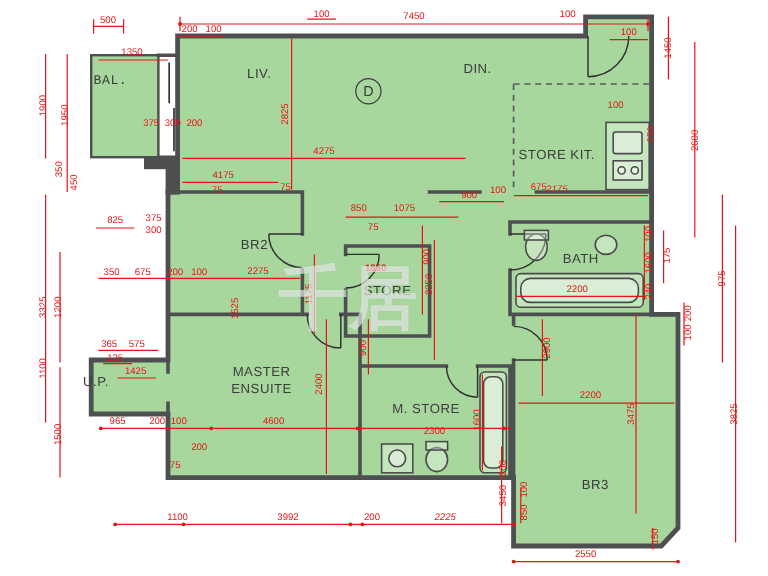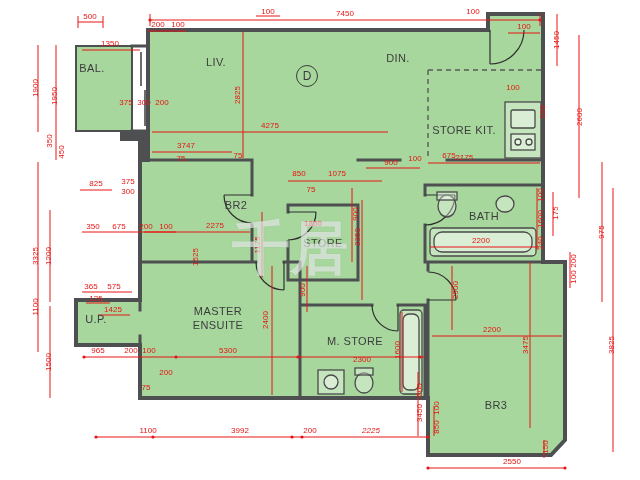--- a/index.html
+++ b/index.html
@@ -113,30 +113,30 @@
         <circle class="dimdot" cx="428" cy="468" r="1.6"></circle>
       <circle class="dimdot" cx="565" cy="468" r="1.6"></circle>
         <circle class="dimdot" cx="84" cy="357" r="1.6"></circle>
       <circle class="dimdot" cx="176" cy="357" r="1.6"></circle>
         <circle class="dimdot" cx="298" cy="357" r="1.6"></circle>
       <circle class="dimdot" cx="420" cy="357" r="1.6"></circle>
     </g>
   </svg>
 
   <div id="room-labels">
-      <span class="room-label" style="left: 92px; top: 68px;">BAL.</span>
+      <span class="room-label" style="left: 92px; top: 68px; font-family: Liberation Mono, monospace;">BAL.</span>
       <span class="room-label" style="left: 216px; top: 62px;">LIV.</span>
       <span class="room-label" style="left: 398px; top: 58px;">DIN.</span>
       <span class="room-label" style="left: 464px; top: 130px;">STORE KIT.</span>
-      <span class="room-label" style="left: 212px; top: 205px; margin-left: 24px;">BR2</span>
+      <span class="room-label" style="left: 212px; top: 205px;">BR2</span>
       <span class="room-label" style="left: 323px; top: 243px;">STORE</span>
       <span class="room-label" style="left: 484px; top: 216px;">BATH</span>
       <span class="room-label" style="left: 218px; top: 318px;">MASTER
 ENSUITE</span>
-      <span class="room-label" style="left: 96px; top: 319px;">U.P.</span>
+      <span class="room-label" style="left: 80px; top: 319px;">U.P.</span>
       <span class="room-label" style="left: 355px; top: 341px;">M. STORE</span>
       <span class="room-label" style="left: 496px; top: 405px;">BR3</span>
     </div>
 
   <div class="circle-d" style="left:307px;top:76px;">D</div>
 
   <div id="dim-labels">
       <span class="dim" style="left: 90px; top: 17px; transform: translate(-50%, -50%);">500</span>
       <span class="dim" style="left: 158px; top: 25px; transform: translate(-50%, -50%);">200</span>
       <span class="dim" style="left: 178px; top: 25px; transform: translate(-50%, -50%);">100</span>
@@ -151,21 +151,21 @@
       <span class="dim" style="left: 110px; top: 44px; transform: translate(-50%, -50%);">1350</span>
       <span class="dim" style="left: 36px; top: 88px; transform: translate(-50%, -50%) rotate(-90deg);">1900</span>
       <span class="dim" style="left: 55px; top: 96px; transform: translate(-50%, -50%) rotate(-90deg);">1950</span>
       <span class="dim" style="left: 50px; top: 141px; transform: translate(-50%, -50%) rotate(-90deg);">350</span>
       <span class="dim" style="left: 62px; top: 152px; transform: translate(-50%, -50%) rotate(-90deg);">450</span>
       <span class="dim" style="left: 126px; top: 103px; transform: translate(-50%, -50%);">375</span>
       <span class="dim" style="left: 144px; top: 103px; transform: translate(-50%, -50%);">300</span>
       <span class="dim" style="left: 162px; top: 103px; transform: translate(-50%, -50%);">200</span>
       <span class="dim" style="left: 270px; top: 126px; transform: translate(-50%, -50%);">4275</span>
       <span class="dim" style="left: 238px; top: 95px; transform: translate(-50%, -50%) rotate(-90deg);">2825</span>
-      <span class="dim" style="left: 186px; top: 146px; transform: translate(-50%, -50%);">3747</span>
+      <span class="dim" style="left: 186px; top: 146px; transform: translate(-50%, -50%);">4175</span>
       <span class="dim" style="left: 181px; top: 159px; transform: translate(-50%, -50%);">75</span>
       <span class="dim" style="left: 238px; top: 156px; transform: translate(-50%, -50%);">75</span>
       <span class="dim" style="left: 299px; top: 174px; transform: translate(-50%, -50%);">850</span>
       <span class="dim" style="left: 337px; top: 174px; transform: translate(-50%, -50%);">1075</span>
       <span class="dim" style="left: 311px; top: 190px; transform: translate(-50%, -50%);">75</span>
       <span class="dim" style="left: 391px; top: 163px; transform: translate(-50%, -50%);">900</span>
       <span class="dim" style="left: 415px; top: 159px; transform: translate(-50%, -50%);">100</span>
       <span class="dim" style="left: 449px; top: 156px; transform: translate(-50%, -50%);">675</span>
       <span class="dim" style="left: 464px; top: 158px; transform: translate(-50%, -50%); font-style: italic;">2175</span>
       <span class="dim" style="left: 96px; top: 184px; transform: translate(-50%, -50%);">825</span>
@@ -197,36 +197,36 @@
       <span class="dim" style="left: 114px; top: 287px; transform: translate(-50%, -50%);">575</span>
       <span class="dim" style="left: 96px; top: 299px; transform: translate(-50%, -50%);">125</span>
       <span class="dim" style="left: 113px; top: 310px; transform: translate(-50%, -50%);">1425</span>
       <span class="dim" style="left: 98px; top: 351px; transform: translate(-50%, -50%);">965</span>
       <span class="dim" style="left: 131px; top: 351px; transform: translate(-50%, -50%);">200</span>
       <span class="dim" style="left: 149px; top: 351px; transform: translate(-50%, -50%);">100</span>
       <span class="dim" style="left: 166px; top: 373px; transform: translate(-50%, -50%);">200</span>
       <span class="dim" style="left: 146px; top: 388px; transform: translate(-50%, -50%);">75</span>
       <span class="dim" style="left: 266px; top: 320px; transform: translate(-50%, -50%) rotate(-90deg);">2400</span>
       <span class="dim" style="left: 303px; top: 290px; transform: translate(-50%, -50%) rotate(-90deg);">900</span>
-      <span class="dim" style="left: 228px; top: 351px; transform: translate(-50%, -50%);">5300</span>
+      <span class="dim" style="left: 228px; top: 351px; transform: translate(-50%, -50%);">4600</span>
       <span class="dim" style="left: 362px; top: 360px; transform: translate(-50%, -50%);">2300</span>
       <span class="dim" style="left: 398px; top: 350px; transform: translate(-50%, -50%) rotate(-90deg);">1600</span>
       <span class="dim" style="left: 456px; top: 290px; transform: translate(-50%, -50%) rotate(-90deg);">2900</span>
       <span class="dim" style="left: 492px; top: 330px; transform: translate(-50%, -50%);">2200</span>
       <span class="dim" style="left: 526px; top: 345px; transform: translate(-50%, -50%) rotate(-90deg);">3475</span>
       <span class="dim" style="left: 612px; top: 345px; transform: translate(-50%, -50%) rotate(-90deg);">3825</span>
       <span class="dim" style="left: 148px; top: 431px; transform: translate(-50%, -50%);">1100</span>
       <span class="dim" style="left: 240px; top: 431px; transform: translate(-50%, -50%);">3992</span>
       <span class="dim" style="left: 310px; top: 431px; transform: translate(-50%, -50%);">200</span>
       <span class="dim" style="left: 371px; top: 431px; transform: translate(-50%, -50%); font-style: italic;">2225</span>
       <span class="dim" style="left: 420px; top: 413px; transform: translate(-50%, -50%) rotate(-90deg);">3450</span>
       <span class="dim" style="left: 420px; top: 390px; transform: translate(-50%, -50%) rotate(-90deg);">200</span>
       <span class="dim" style="left: 437px; top: 427px; transform: translate(-50%, -50%) rotate(-90deg);">850</span>
       <span class="dim" style="left: 437px; top: 408px; transform: translate(-50%, -50%) rotate(-90deg);">100</span>
-      <span class="dim" style="left: 512px; top: 462px; transform: translate(-50%, -50%);">2550</span>
+      <span class="dim" style="left: 488px; top: 462px; transform: translate(-50%, -50%);">2550</span>
       <span class="dim" style="left: 546px; top: 447px; transform: translate(-50%, -50%) rotate(-90deg);">150</span>
     </div>
 
   <div class="watermark">
     <span class="cjk">千居</span>
   </div>
 
 </div>
 
 </body></html>

